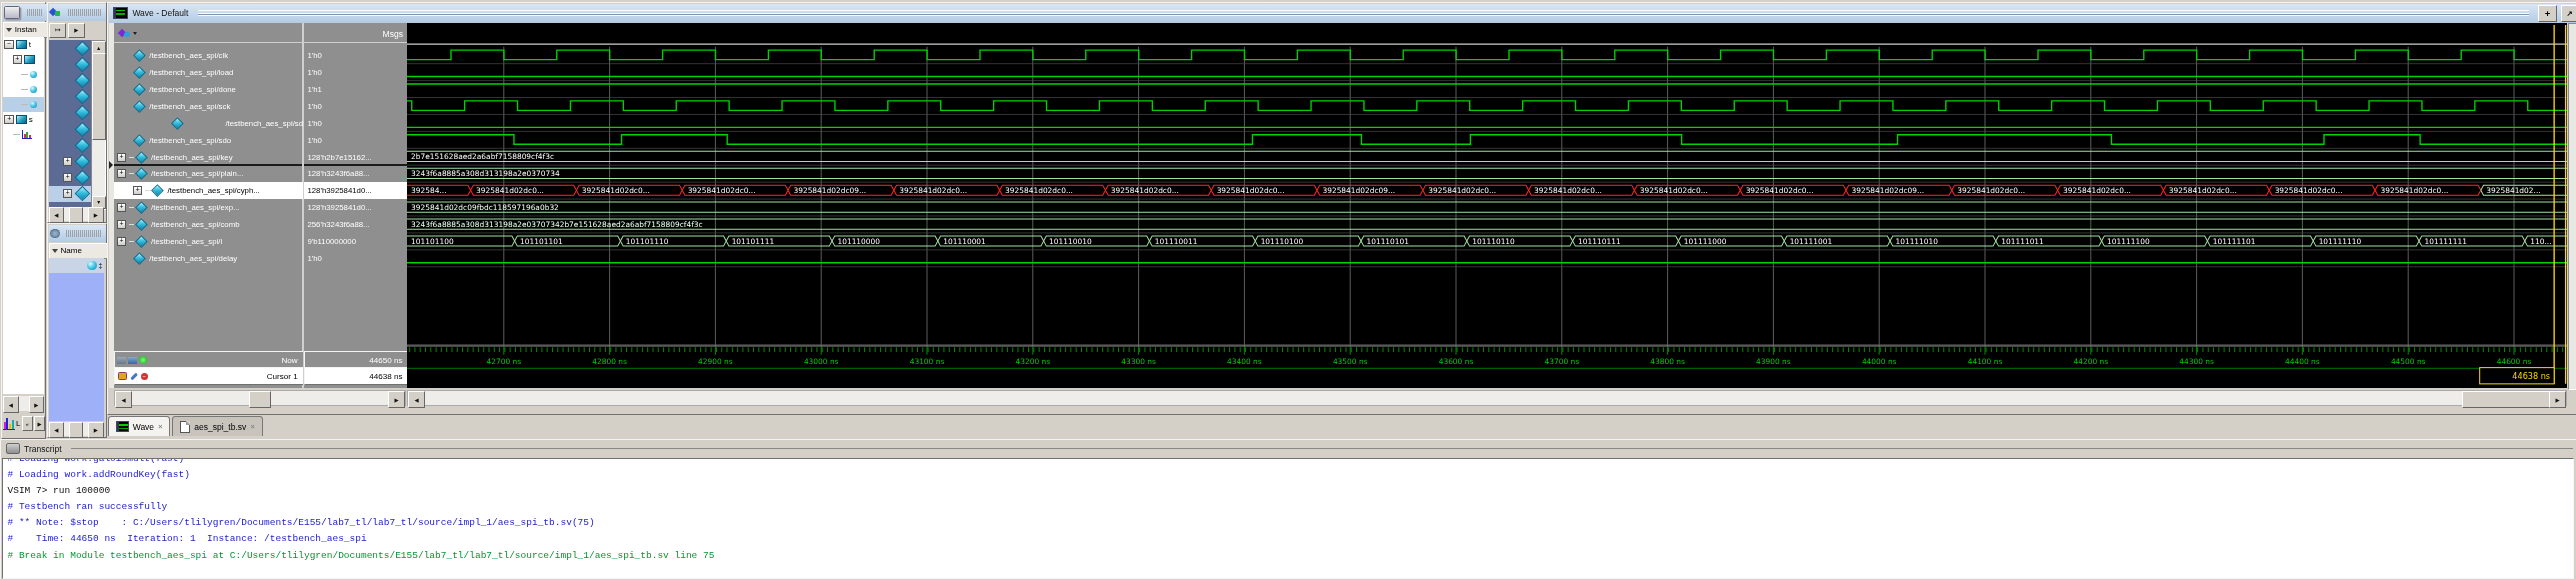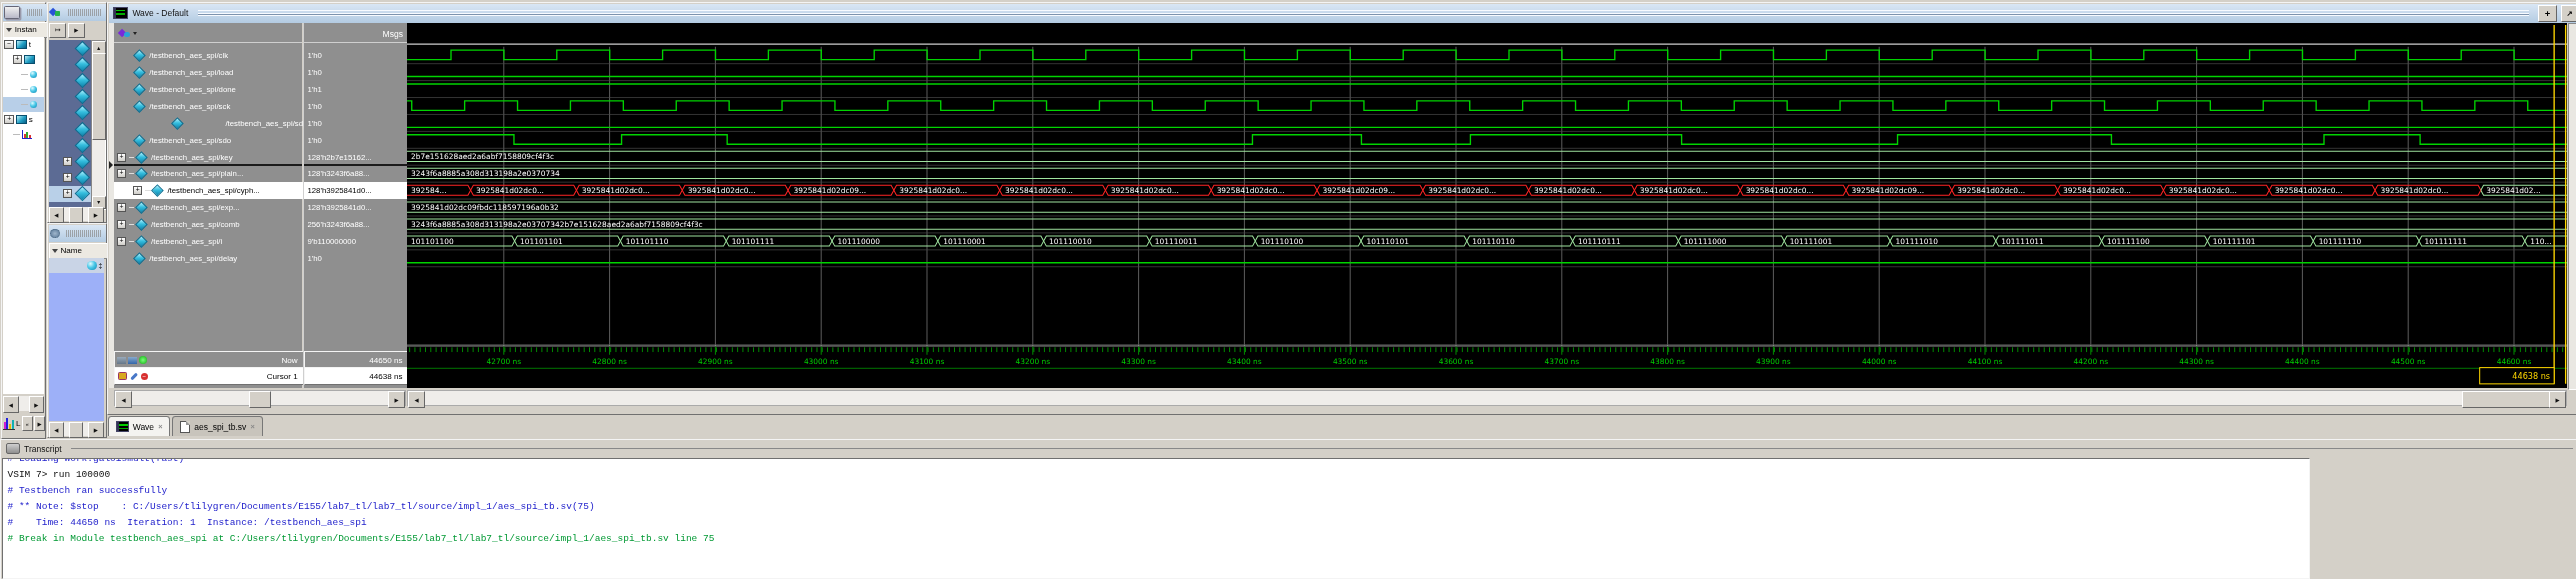--- a/index.html
+++ b/index.html
@@ -992,23 +992,24 @@
         <span class="tclose">×</span>
       </div>
     </div>
 
   <div class="abs p3d" style="left:0;top:439px;width:2576px;height:141px;background:#d4d0c8;">
     <div class="abs titlebar" style="left:0.7px;top:0.7px;width:2573px;height:16.2px;background:#d4d0c8;">
       <span style="width:12.2px;height:8.8px;background:linear-gradient(#cfcfcf,#8f8f8f);border:0.7px solid #666;border-radius:2px;"></span>
       <span class="titletext">Transcript</span>
       <span class="griplines" style="background:repeating-linear-gradient(180deg,transparent 0 2px,#888 2px 2.7px,transparent 2.7px 5.4px);"></span>
     </div>
-    <div class="abs sunken" id="transcript-body" style="left:1.4px;top:17.6px;width:2308px;height:121px;background:#fff;overflow:hidden;padding-left:4.1px;box-sizing:border-box;">
+    <div class="abs sunken" id="transcript-body" style="left:1.4px;top:17.6px;width:2572px;height:121px;background:#fff;overflow:hidden;padding-left:4.1px;box-sizing:border-box;">
         <div style="margin-top: -8.1px;">
           <div class="tr-line c-blue"># Loading work.galoismult(fast)</div>
+          <div class="tr-line c-blue"># Loading work.addRoundKey(fast)</div>
           <div class="tr-line c-black">VSIM 7&gt; run 100000</div>
           <div class="tr-line c-blue"># Testbench ran successfully</div>
           <div class="tr-line c-blue"># ** Note: $stop    : C:/Users/tlilygren/Documents/E155/lab7_tl/lab7_tl/source/impl_1/aes_spi_tb.sv(75)</div>
           <div class="tr-line c-blue">#    Time: 44650 ns  Iteration: 1  Instance: /testbench_aes_spi</div>
           <div class="tr-line c-green"># Break in Module testbench_aes_spi at C:/Users/tlilygren/Documents/E155/lab7_tl/lab7_tl/source/impl_1/aes_spi_tb.sv line 75</div>
         </div>
       </div>
   </div>
 
 </div>

